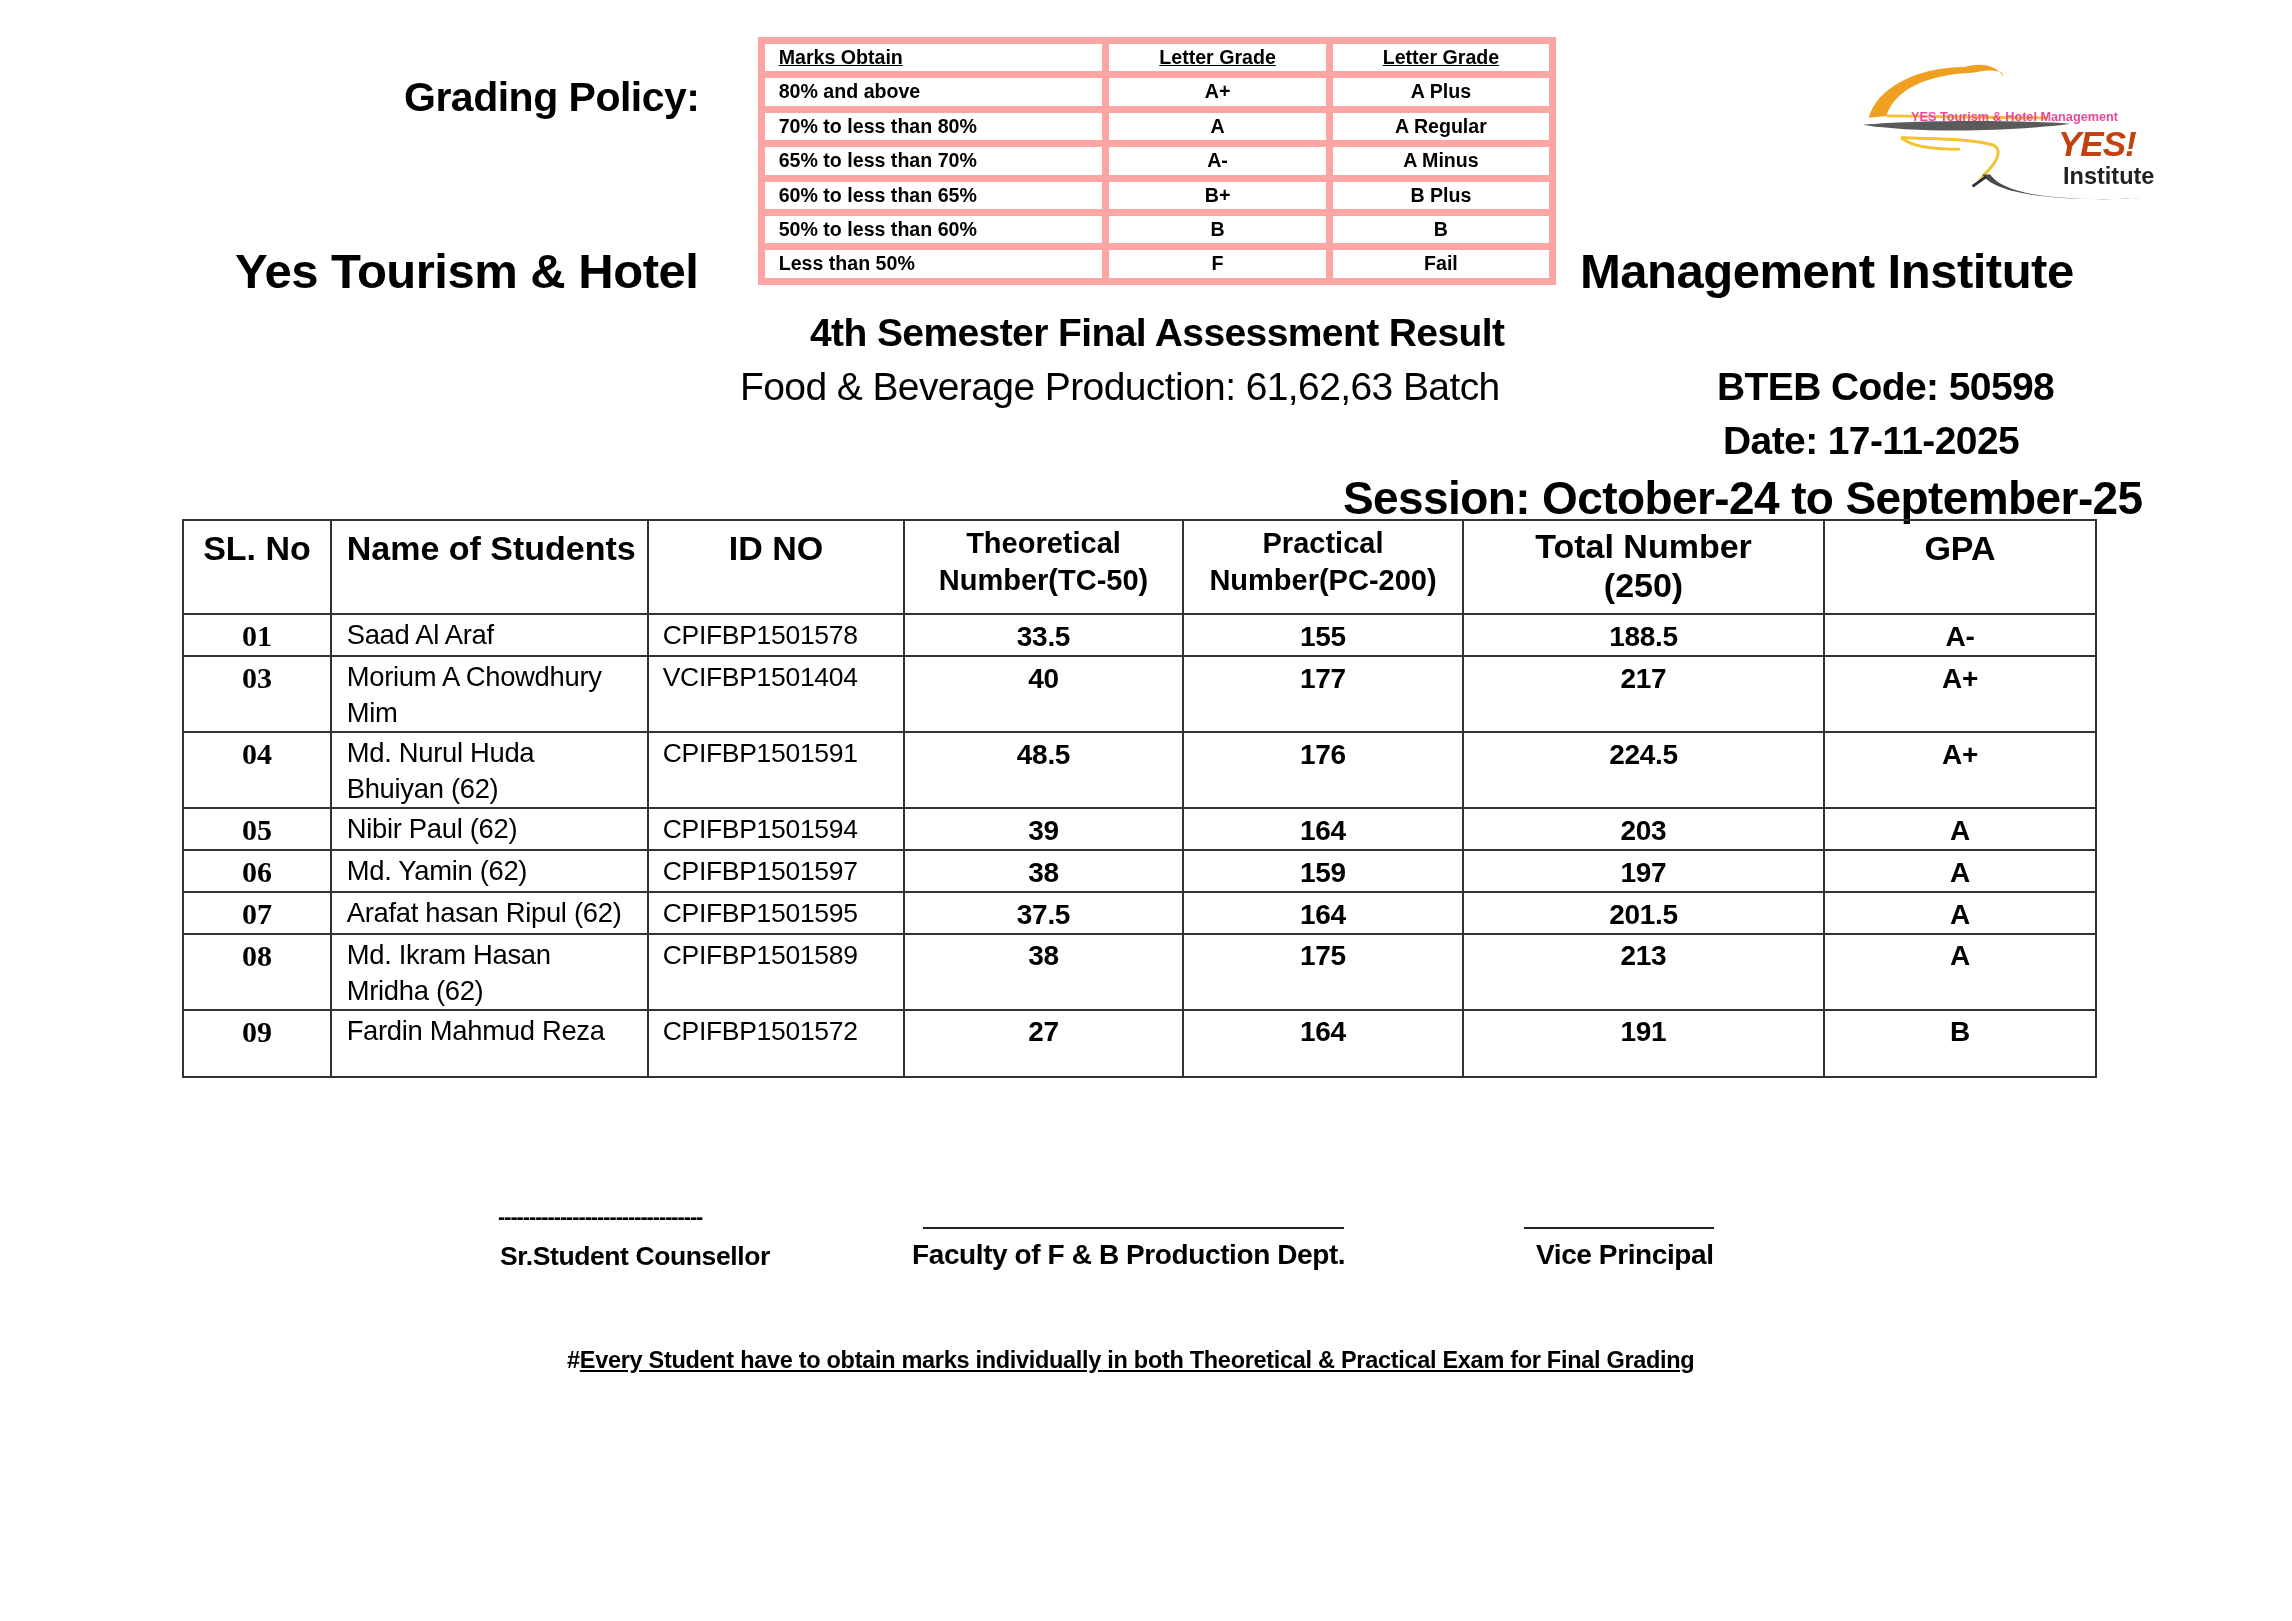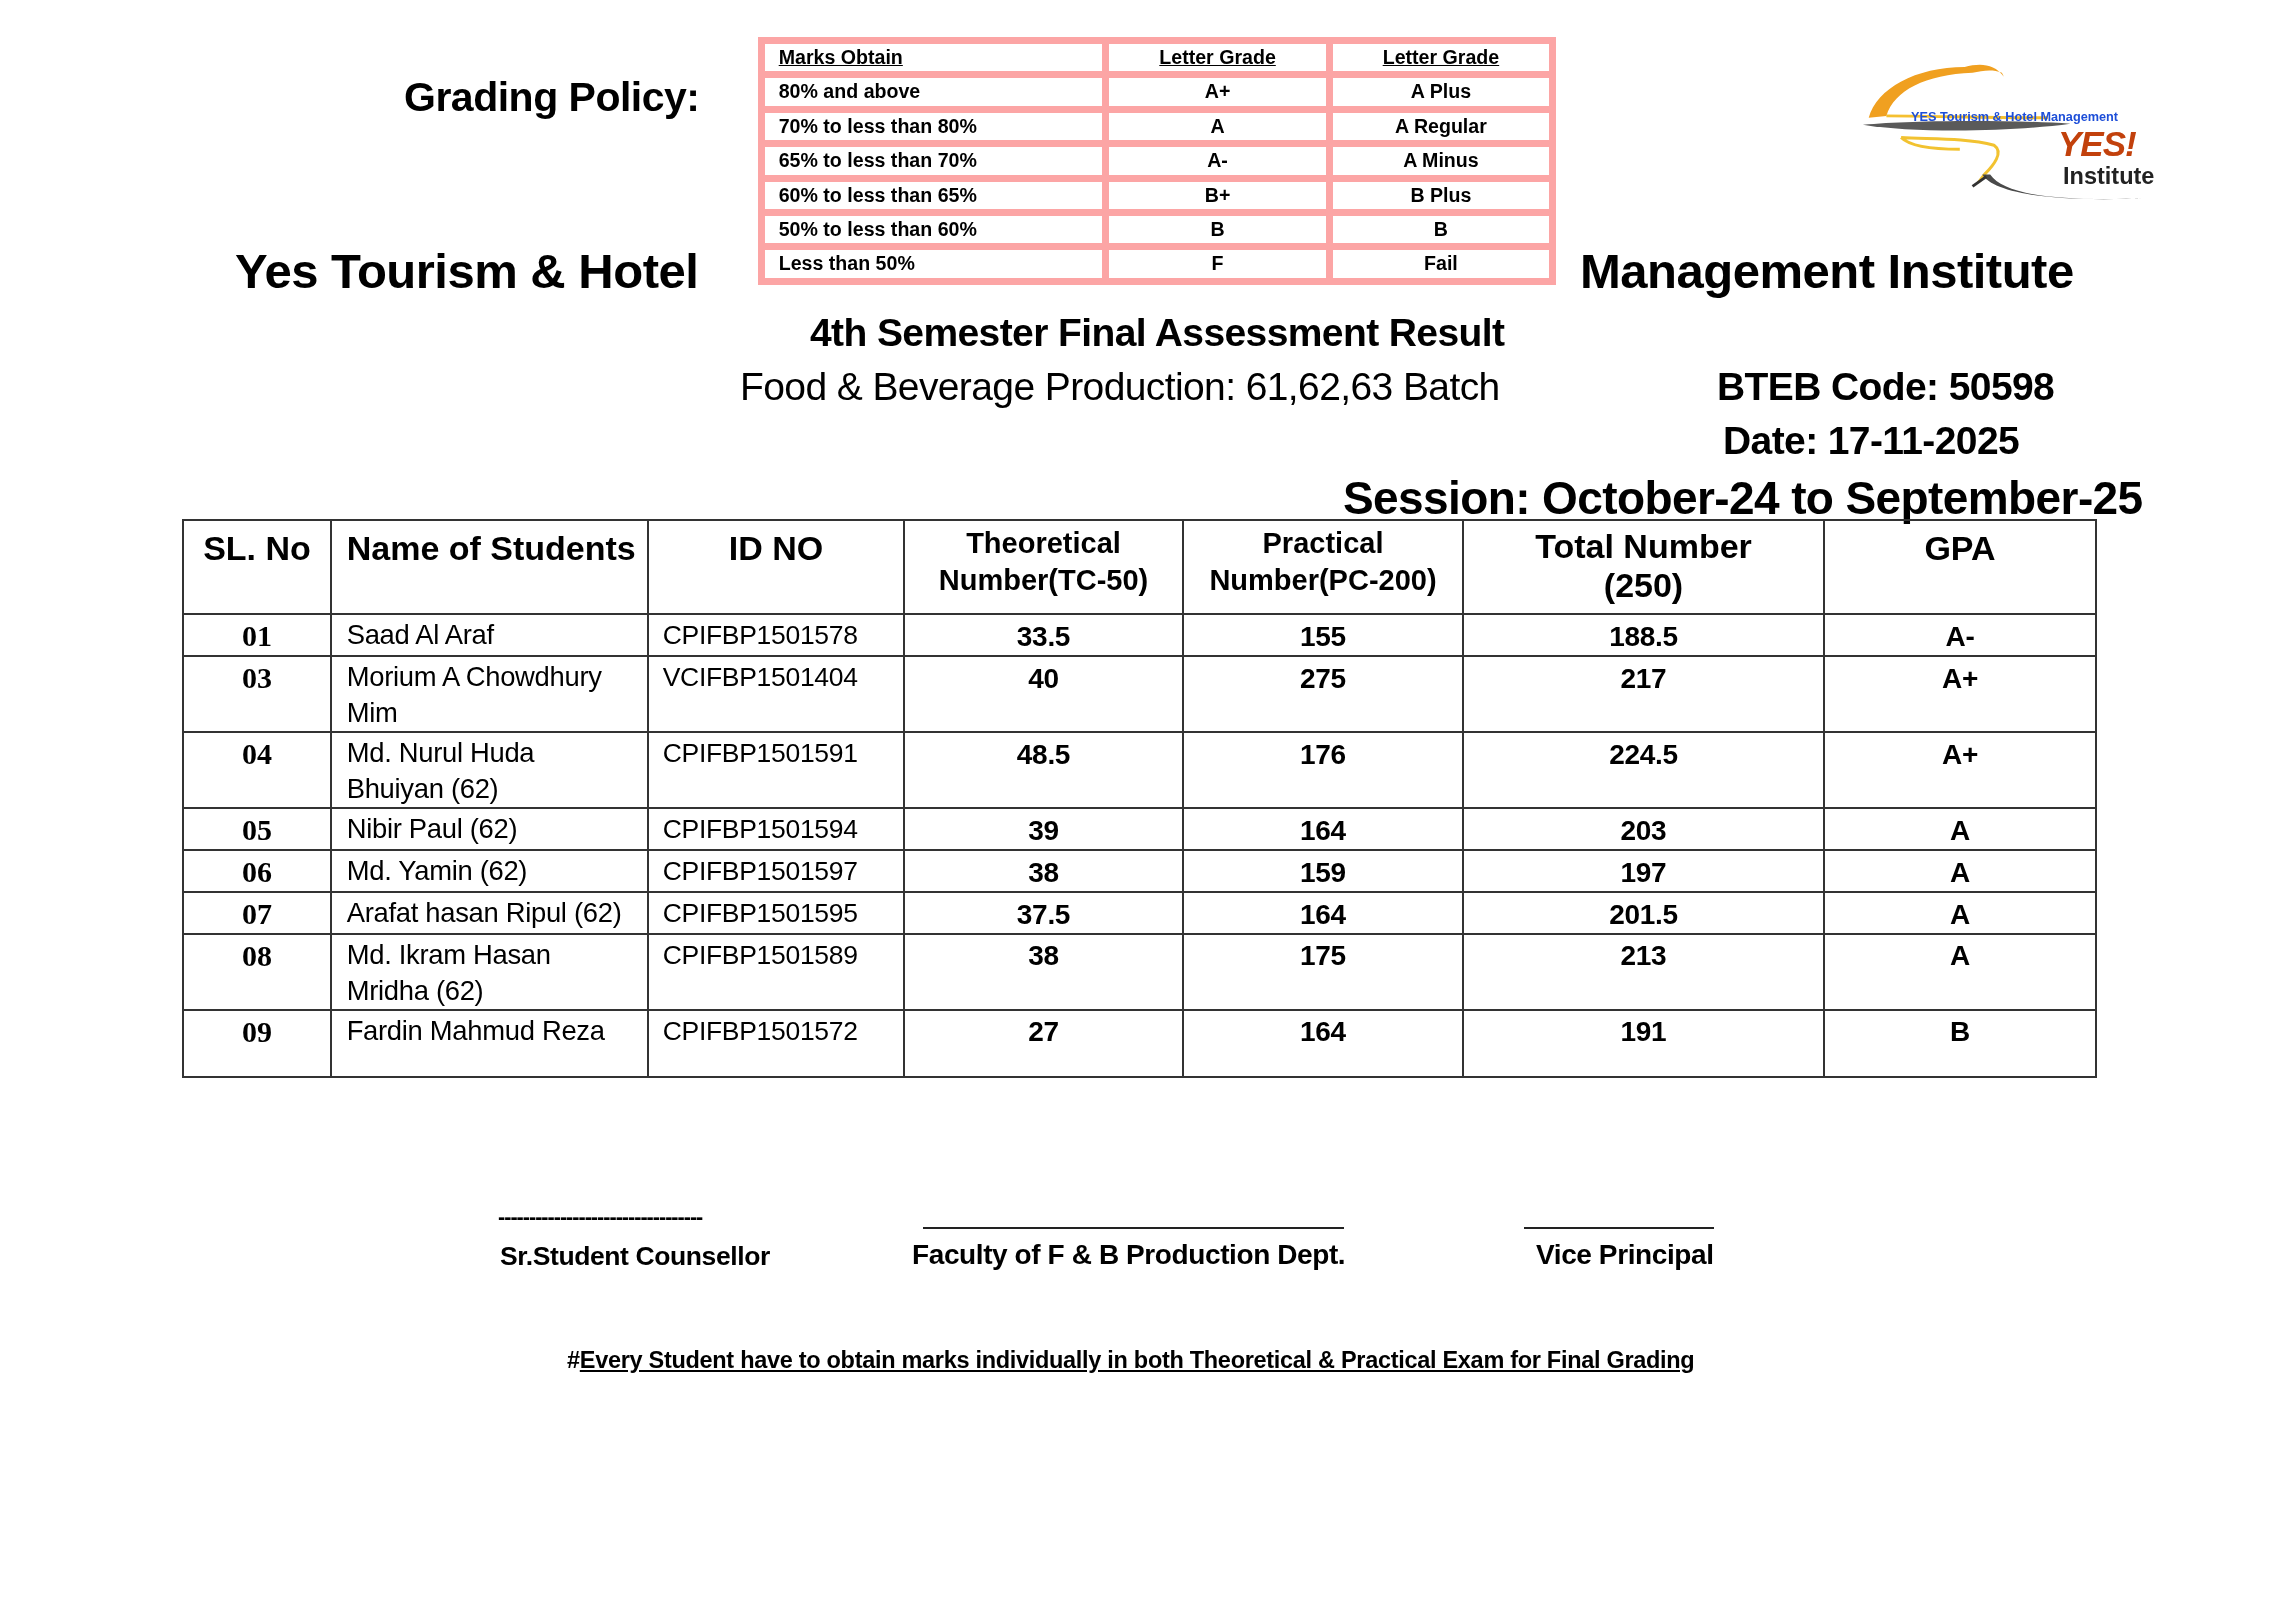--- a/index.html
+++ b/index.html
@@ -111,21 +111,21 @@
     <path d="M12 60 C 20 30, 60 8, 110 8 C 125 4, 140 4, 150 18 L 148 14 C 138 10, 128 12, 118 14 C 70 16, 38 32, 30 58 Z" fill="#F0A020"></path>
     <path d="M30 58 C 60 58, 150 60, 195 60" stroke="#F5C030" stroke-width="3" fill="none"></path>
 
     <path d="M6 67 C 60 62, 160 62, 218 66 C 160 74, 60 76, 6 67 Z" fill="#5a5a5a"></path>
 
     <path d="M45 80 C 70 82, 110 80, 140 88 C 150 95, 140 108, 130 118 L 124 126 M 45 80 C 55 90, 80 92, 105 92" stroke="#F2C230" stroke-width="3" fill="none"></path>
 
     <path d="M128 118 C 135 130, 170 148, 300 142 C 200 146, 150 138, 136 118 Z" fill="#4a4a4a"></path>
     <path d="M118 130 L 132 120" stroke="#333" stroke-width="3"></path>
   </svg>
-  <div class="abs" style="left:54px; top:51px; font-size:12.7px; font-weight:bold; color:#1d4ed8;">YES Tourism &amp; Hotel Management</div>
+  <div class="abs" style="left:54px; top:51px; font-size:12.7px; font-weight:bold; color:#ec4899;">YES Tourism &amp; Hotel Management</div>
   <div class="abs" style="left:201px; top:65px; font-size:35px; font-weight:bold; font-style:italic; color:#c2410c; letter-spacing:-1px;">YES!</div>
   <div class="abs" style="left:206px; top:104px; font-size:23.5px; font-weight:bold; color:#222;">Institute</div>
 </div>
 
 <div id="inst-left" class="abs">Yes Tourism &amp; Hotel</div>
 <div id="inst-right" class="abs">Management Institute</div>
 <div id="sem-title" class="abs">4th Semester Final Assessment Result</div>
 <div id="program" class="abs">Food &amp; Beverage Production: 61,62,63 Batch</div>
 <div id="bteb" class="abs">BTEB Code: 50598</div>
 <div id="date" class="abs">Date: 17-11-2025</div>
@@ -168,21 +168,21 @@
     <td class="num">33.5</td>
     <td class="num">155</td>
     <td class="num">188.5</td>
     <td class="num">A-</td>
   </tr>
   <tr style="height:73px;">
     <td class="sl">03</td>
     <td class="name" style="white-space:normal; padding-right:9.8px;">Morium A Chowdhury Mim</td>
     <td class="idno">VCIFBP1501404</td>
     <td class="num">40</td>
-    <td class="num">275</td>
+    <td class="num">177</td>
     <td class="num">217</td>
     <td class="num">A+</td>
   </tr>
   <tr style="height:74px;">
     <td class="sl">04</td>
     <td class="name" style="white-space:normal; padding-right:59px;">Md. Nurul Huda Bhuiyan (62)</td>
     <td class="idno">CPIFBP1501591</td>
     <td class="num">48.5</td>
     <td class="num">176</td>
     <td class="num">224.5</td>

